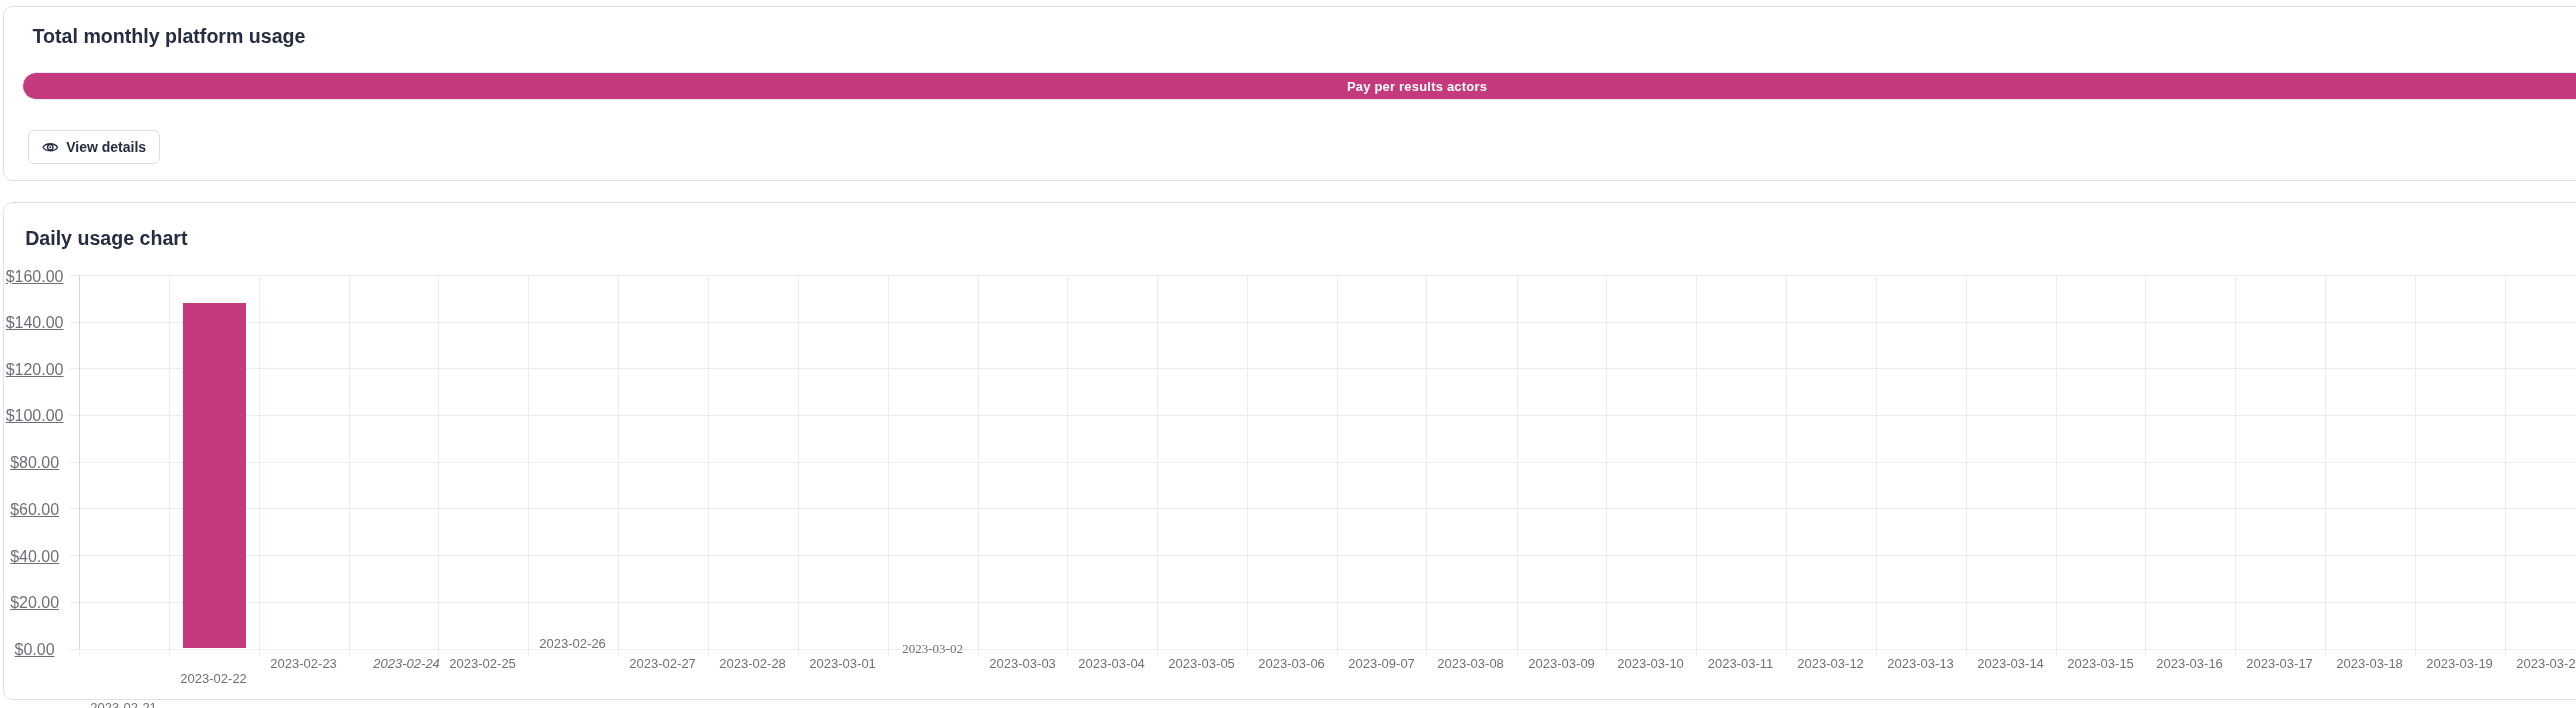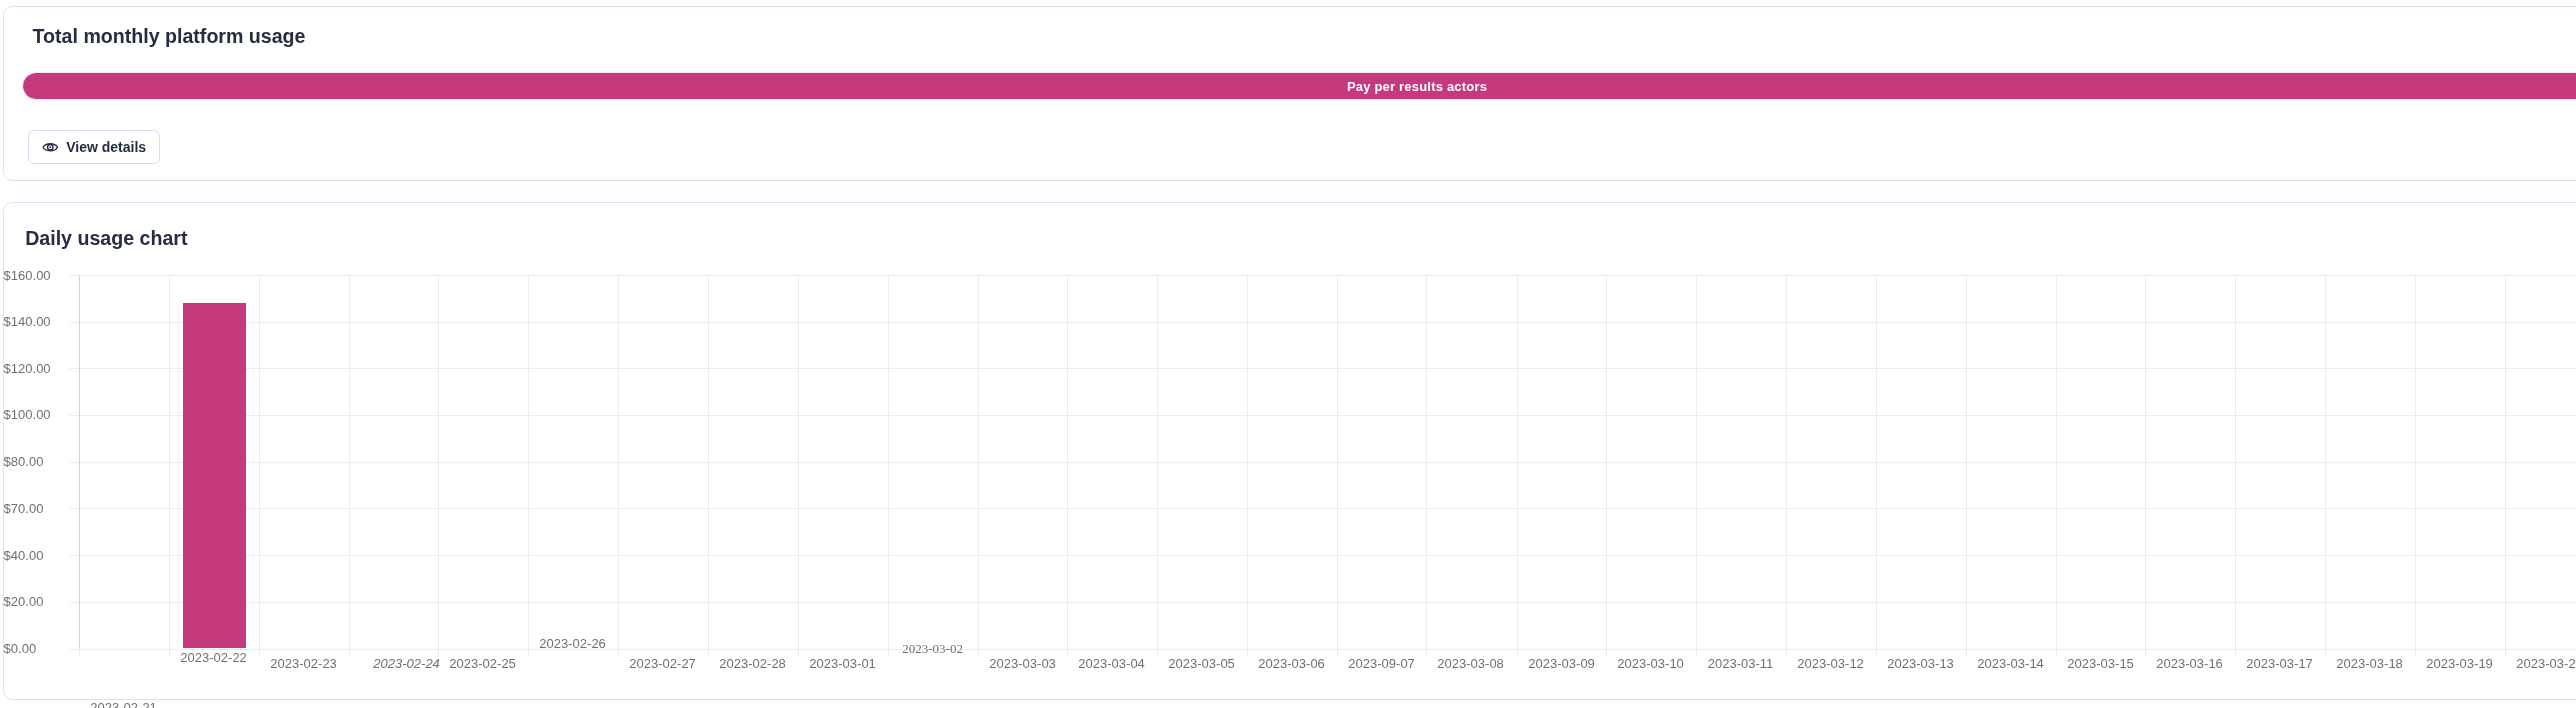--- a/index.html
+++ b/index.html
@@ -24,22 +24,22 @@
     display: inline-flex; align-items: center; gap: 7.7px; padding: 0 13.4px;
     background: #fff; border: 1px solid #d8dcee; border-radius: 6.2px;
     font-size: 14px; font-weight: 600; color: #262d42; cursor: pointer;
     font-family: "Liberation Sans", sans-serif; }
   .view-details svg { width: 16.5px; height: 16.5px; }
 
   .chart-area { position: absolute; left: 0; right: 0; top: 72px; height: 417px; }
   .gl-h { position: absolute; height: 1px; background: #ececf0; }
   .gl-v { position: absolute; width: 1px; background: #ececf0; }
   .axis-y { position: absolute; width: 1px; background: #d2d4da; }
-  .ylab { position: absolute; width: 62px; text-align: left;
-    font-size: 13px; color: #6e7077; }
+  .ylab { position: absolute; width: 62px; text-align: center;
+    font-size: 16px; color: #6e7077; text-decoration: underline; }
   .xlab { position: absolute; text-align: center; font-size: 13px; color: #6e7077; }
   .bar { position: absolute; }
 </style>
 </head>
 <body>
 
 <section class="card card1">
   <h1 class="card-title">Total monthly platform usage</h1>
 
   <div class="progress-track">
@@ -65,21 +65,21 @@
       <div class="ylab" style="left: 0px; top: -7.7px;">$160.00</div>
       <div class="gl-h" style="left: 66px; width: 2524px; top: 47px;"></div>
       <div class="ylab" style="left: 0px; top: 39px;">$140.00</div>
       <div class="gl-h" style="left: 66px; width: 2524px; top: 93px;"></div>
       <div class="ylab" style="left: 0px; top: 86px;">$120.00</div>
       <div class="gl-h" style="left: 66px; width: 2524px; top: 140px;"></div>
       <div class="ylab" style="left: 0px; top: 132px;">$100.00</div>
       <div class="gl-h" style="left: 66px; width: 2524px; top: 187px;"></div>
       <div class="ylab" style="left: 0px; top: 179px;">$80.00</div>
       <div class="gl-h" style="left: 66px; width: 2524px; top: 233px;"></div>
-      <div class="ylab" style="left: 0px; top: 226px;">$70.00</div>
+      <div class="ylab" style="left: 0px; top: 226px;">$60.00</div>
       <div class="gl-h" style="left: 66px; width: 2524px; top: 280px;"></div>
       <div class="ylab" style="left: 0px; top: 273px;">$40.00</div>
       <div class="gl-h" style="left: 66px; width: 2524px; top: 327px;"></div>
       <div class="ylab" style="left: 0px; top: 319px;">$20.00</div>
       <div class="gl-h" style="left: 66px; width: 2524px; top: 374px;"></div>
       <div class="ylab" style="left: 0px; top: 366px;">$0.00</div>
       <div class="gl-v" style="left: 75px; top: 0px; height: 381px;"></div>
       <div class="gl-v" style="left: 165px; top: 0px; height: 381px;"></div>
       <div class="gl-v" style="left: 255px; top: 0px; height: 381px;"></div>
       <div class="gl-v" style="left: 345px; top: 0px; height: 381px;"></div>
@@ -102,21 +102,21 @@
       <div class="gl-v" style="left: 1872px; top: 0px; height: 381px;"></div>
       <div class="gl-v" style="left: 1962px; top: 0px; height: 381px;"></div>
       <div class="gl-v" style="left: 2052px; top: 0px; height: 381px;"></div>
       <div class="gl-v" style="left: 2141px; top: 0px; height: 381px;"></div>
       <div class="gl-v" style="left: 2231px; top: 0px; height: 381px;"></div>
       <div class="gl-v" style="left: 2321px; top: 0px; height: 381px;"></div>
       <div class="gl-v" style="left: 2411px; top: 0px; height: 381px;"></div>
       <div class="gl-v" style="left: 2501px; top: 0px; height: 381px;"></div>
       <div class="axis-y" style="left: 75px; top: 0px; height: 374px;"></div>
       <div class="xlab" style="left: 75px; width: 90px; top: 381px; margin-top: 44px;">2023-02-21</div>
-      <div class="xlab" style="left: 165px; width: 90px; top: 375px;">2023-02-22</div>
+      <div class="xlab" style="left: 165px; width: 90px; top: 396px;">2023-02-22</div>
       <div class="xlab" style="left: 255px; width: 90px; top: 381px;">2023-02-23</div>
       <div class="xlab" style="left: 358px; width: 90px; top: 381px; font-style: italic;">2023-02-24</div>
       <div class="xlab" style="left: 434px; width: 90px; top: 381px;">2023-02-25</div>
       <div class="xlab" style="left: 524px; width: 90px; top: 361px;">2023-02-26</div>
       <div class="xlab" style="left: 614px; width: 90px; top: 381px;">2023-02-27</div>
       <div class="xlab" style="left: 704px; width: 90px; top: 381px;">2023-02-28</div>
       <div class="xlab" style="left: 794px; width: 90px; top: 381px;">2023-03-01</div>
       <div class="xlab" style="left: 884px; width: 90px; top: 366px; font-family: Liberation Serif, serif;">2023-03-02</div>
       <div class="xlab" style="left: 974px; width: 90px; top: 381px;">2023-03-03</div>
       <div class="xlab" style="left: 1063px; width: 90px; top: 381px;">2023-03-04</div>

